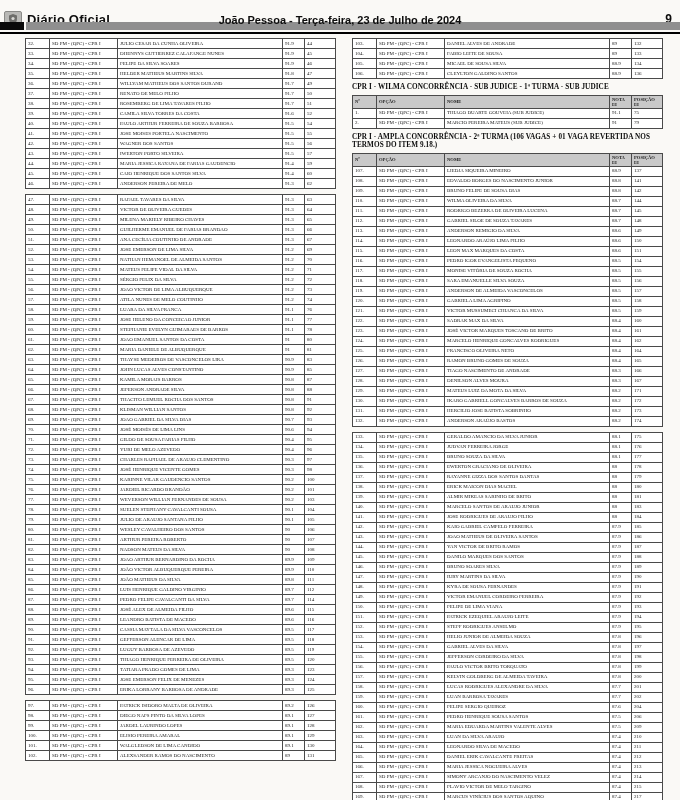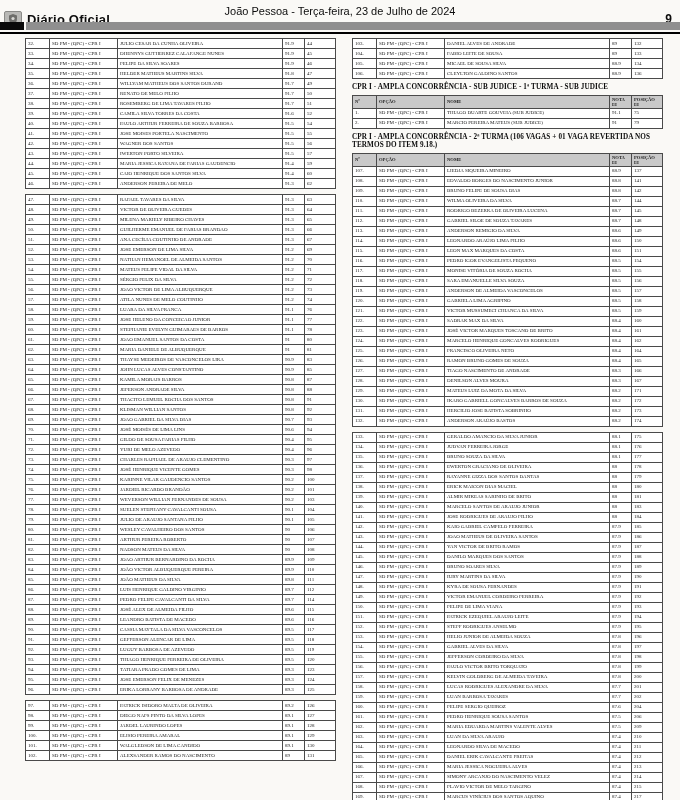--- a/index.html
+++ b/index.html
@@ -18,22 +18,22 @@
   .brand{display:flex;align-items:center;gap:5px;}
   .logo{
     width:16px;height:15px;background:#b9b9b6;border:1px solid #8a8a87;
     border-radius:2px;display:flex;align-items:center;justify-content:center;
   }
   .brand-text{
     font-family:"Liberation Sans", sans-serif;font-weight:bold;
     font-size:13px;letter-spacing:0.2px;color:#0d0d0d;
   }
   .edition{
-    font-family:"Liberation Sans", sans-serif;font-weight:normal;
-    font-size:11px;color:#0d0d0d;position:absolute;left:50%;transform:translateX(-50%);top:5px;
+    font-family:"Liberation Sans", sans-serif;font-weight:bold;
+    font-size:11px;color:#0d0d0d;position:absolute;left:50%;transform:translateX(-50%);top:14px;
   }
   .pagenum{
     font-family:"Liberation Sans", sans-serif;font-weight:bold;
     font-size:12px;color:#0d0d0d;padding-right:2px;
   }
   
   .bar{display:flex;height:8px;width:680px;}
   .bar-black{width:24px;background:#0a0a0a;}
   .bar-gray{flex:1;background:var(--header-bar,#8f8f8f);margin-left:2px;}
   
@@ -664,21 +664,21 @@
             <tr>
               <td class="c0">106.</td>
               <td class="c1">SD PM - (QPC) - CPR I</td>
               <td class="c2">CLEYLTON GALDINO SANTOS</td>
               <td class="c3">88.9</td>
               <td class="c4">136</td>
             </tr>
           </tbody>
       </table>
 
-      <h2 class="sec-title">CPR I - AMPLA CONCORRÊNCIA - SUB JUDICE - 1ª TURMA - SUB JUDICE</h2>
+      <h2 class="sec-title">CPR I - WILMA CONCORRÊNCIA - SUB JUDICE - 1ª TURMA - SUB JUDICE</h2>
       <table class="t">
         <colgroup>
             <col class="w0">
             <col class="w1">
             <col class="w2">
             <col class="w3">
             <col class="w4">
           </colgroup>
         <thead>
           <tr>

